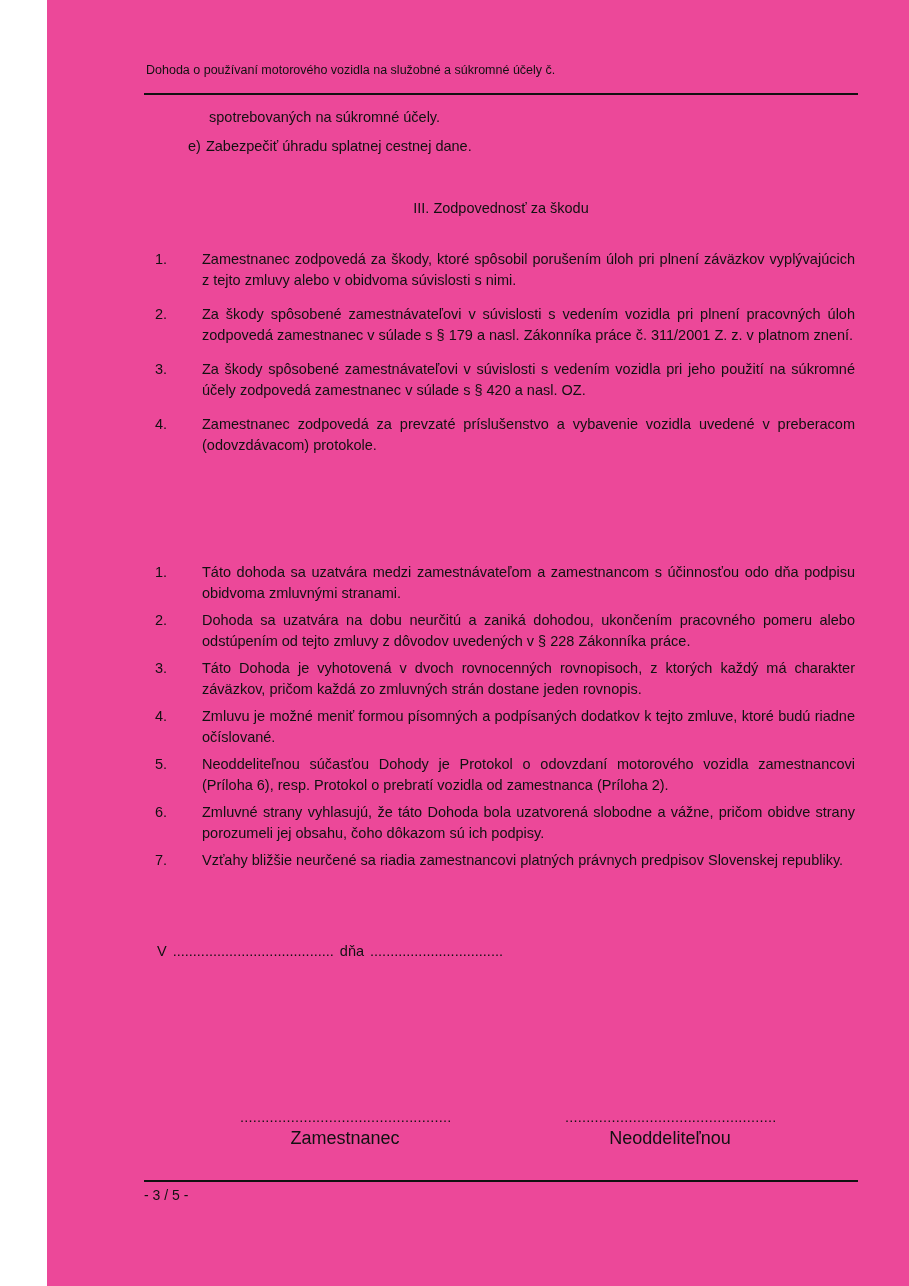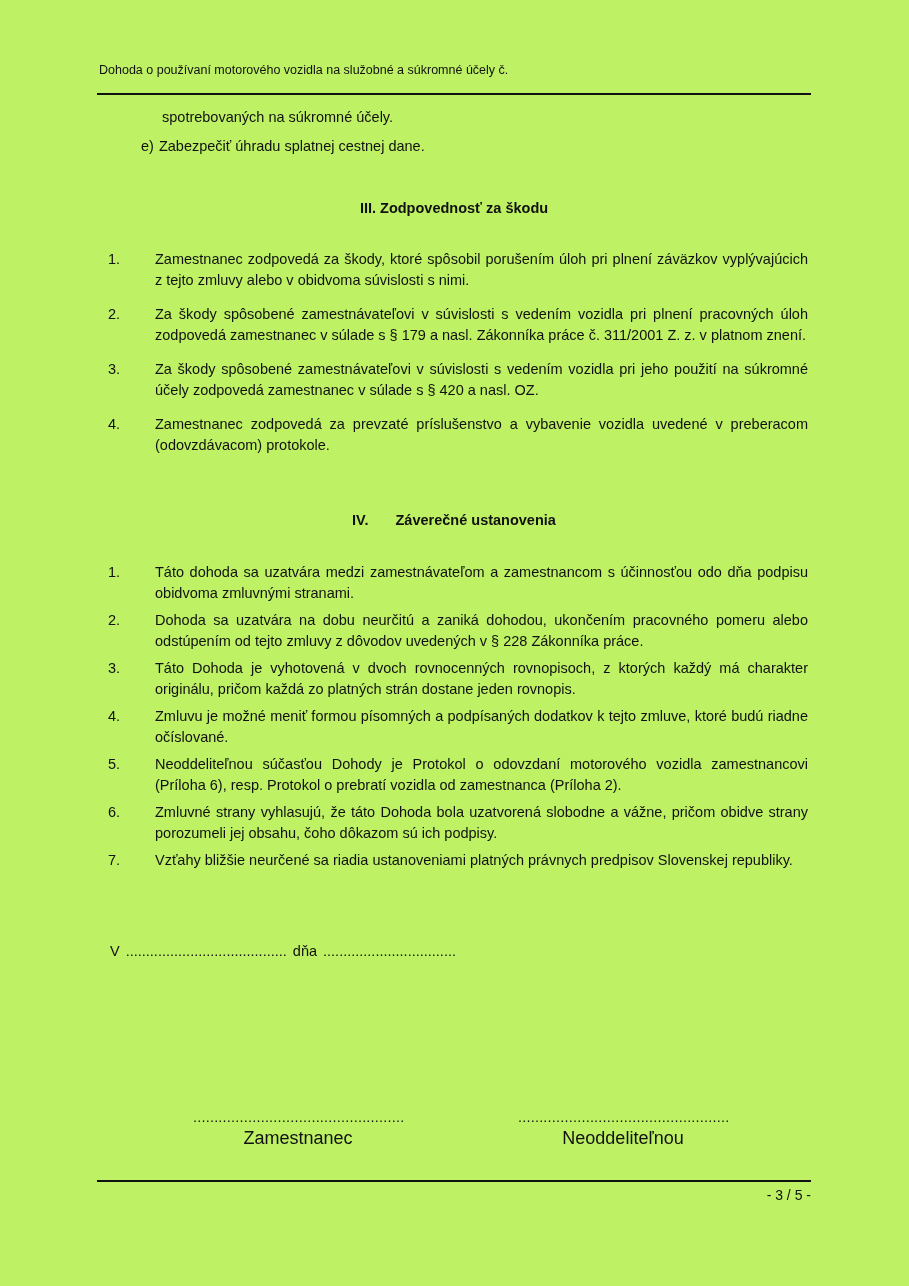--- a/index.html
+++ b/index.html
@@ -2,42 +2,42 @@
 <html><head>
 <meta charset="utf-8">
 <style>
   html, body { margin: 0; padding: 0; background: #ffffff; }
   body {
     width: 909px; height: 1286px; position: relative;
     font-family: "Liberation Sans", "DejaVu Sans", sans-serif;
     color: #111111;
     -webkit-font-smoothing: antialiased;
   }
-  .page { position: absolute; inset: 0; background: #bef264; }
+  .page { position: absolute; inset: 0; background: #ec4899; margin-left: 47px; }
 
   .header-title {
     position: absolute; left: 99px; top: 62px;
     font-size: 12.5px; line-height: 16px; white-space: nowrap;
   }
   .rule {
     position: absolute; left: 97px; width: 714px; height: 2px;
     background: #111111;
   }
   .header-rule { top: 93px; }
   .footer-rule { top: 1180px; }
 
   .bodytext { font-size: 14.5px; line-height: 21px; }
 
   .intro-cont { position: absolute; left: 162px; top: 107px; white-space: nowrap; }
   .intro-e    { position: absolute; left: 141px; top: 136px; white-space: nowrap; }
   .intro-e .item-e-text { margin-left: 5px; }
 
   .sec-heading {
     position: absolute; left: 97px; top: 198px; width: 714px;
-    text-align: center; font-weight: bold; font-size: 14.5px; line-height: 21px;
+    text-align: center; font-weight: normal; font-size: 14.5px; line-height: 21px;
   }
   .sec-heading-iv { top: 510px; }
   .sec-heading-iv .h4-title { margin-left: 27px; }
 
   .num-list { position: absolute; left: 108px; width: 700px; margin: 0; padding: 0; list-style: none; }
   .list-iii { top: 249px; }
   .list-iv  { top: 562px; }
   .num-list li { position: relative; padding-left: 47px; margin: 0 0 13px 0; }
   .list-iv li  { margin-bottom: 6px; }
   .num-list .num { position: absolute; left: 0; top: 0; }
@@ -47,21 +47,21 @@
   .place-date .gap { margin-left: 6px; }
 
   .sig { position: absolute; top: 1110px; width: 210px; text-align: center; }
   .sig-left  { left: 193px; }
   .sig-right { left: 518px; }
   .sig-dots  { font-size: 14.5px; line-height: 14px; letter-spacing: 0.2px; white-space: nowrap; overflow: hidden; }
   .sig-label { font-size: 18px; line-height: 21px; margin-top: 4px; }
 
   .footer-text {
     position: absolute; left: 97px; top: 1185px; width: 714px;
-    text-align: right; font-size: 14px; line-height: 20px;
+    text-align: left; font-size: 14px; line-height: 20px;
   }
 </style>
 </head>
 <body>
 
 <div class="page">
 
   <div class="header-title">Dohoda o používaní motorového vozidla na služobné a súkromné účely č.</div>
   <div class="rule header-rule"></div>
 
@@ -85,52 +85,49 @@
     <li>
       <span class="num">3.</span>
       <span class="txt">Za škody spôsobené zamestnávateľovi v súvislosti s vedením vozidla pri jeho použití na súkromné účely zodpovedá zamestnanec v súlade s § 420 a nasl. OZ.</span>
     </li>
     <li>
       <span class="num">4.</span>
       <span class="txt">Zamestnanec zodpovedá za prevzaté príslušenstvo a vybavenie vozidla uvedené v preberacom (odovzdávacom) protokole.</span>
     </li>
   </ol>
 
-  <div class="sec-heading sec-heading-iv">
-    <span>IV.</span><span class="h4-title">Záverečné ustanovenia</span>
-  </div>
 
   <ol class="num-list list-iv bodytext">
     <li>
       <span class="num">1.</span>
       <span class="txt">Táto dohoda sa uzatvára medzi zamestnávateľom a zamestnancom s účinnosťou odo dňa podpisu obidvoma zmluvnými stranami.</span>
     </li>
     <li>
       <span class="num">2.</span>
       <span class="txt">Dohoda sa uzatvára na dobu neurčitú a zaniká dohodou, ukončením pracovného pomeru alebo odstúpením od tejto zmluvy z dôvodov uvedených v § 228 Zákonníka práce.</span>
     </li>
     <li>
       <span class="num">3.</span>
-      <span class="txt">Táto Dohoda je vyhotovená v dvoch rovnocenných rovnopisoch, z ktorých každý má charakter originálu, pričom každá zo platných strán dostane jeden rovnopis.</span>
+      <span class="txt">Táto Dohoda je vyhotovená v dvoch rovnocenných rovnopisoch, z ktorých každý má charakter záväzkov, pričom každá zo zmluvných strán dostane jeden rovnopis.</span>
     </li>
     <li>
       <span class="num">4.</span>
       <span class="txt">Zmluvu je možné meniť formou písomných a podpísaných dodatkov k tejto zmluve, ktoré budú riadne očíslované.</span>
     </li>
     <li>
       <span class="num">5.</span>
       <span class="txt">Neoddeliteľnou súčasťou Dohody je Protokol o odovzdaní motorového vozidla zamestnancovi (Príloha 6), resp. Protokol o prebratí vozidla od zamestnanca (Príloha 2).</span>
     </li>
     <li>
       <span class="num">6.</span>
       <span class="txt">Zmluvné strany vyhlasujú, že táto Dohoda bola uzatvorená slobodne a vážne, pričom obidve strany porozumeli jej obsahu, čoho dôkazom sú ich podpisy.</span>
     </li>
     <li>
       <span class="num">7.</span>
-      <span class="txt">Vzťahy bližšie neurčené sa riadia ustanoveniami platných právnych predpisov Slovenskej republiky.</span>
+      <span class="txt">Vzťahy bližšie neurčené sa riadia zamestnancovi platných právnych predpisov Slovenskej republiky.</span>
     </li>
   </ol>
 
   <div class="bodytext place-date">
     <span>V</span><span class="gap">........................................</span><span class="gap">dňa</span><span class="gap">.................................</span>
   </div>
 
   <div class="sig sig-left">
     <div class="sig-dots">..................................................</div>
     <div class="sig-label">Zamestnanec</div>

